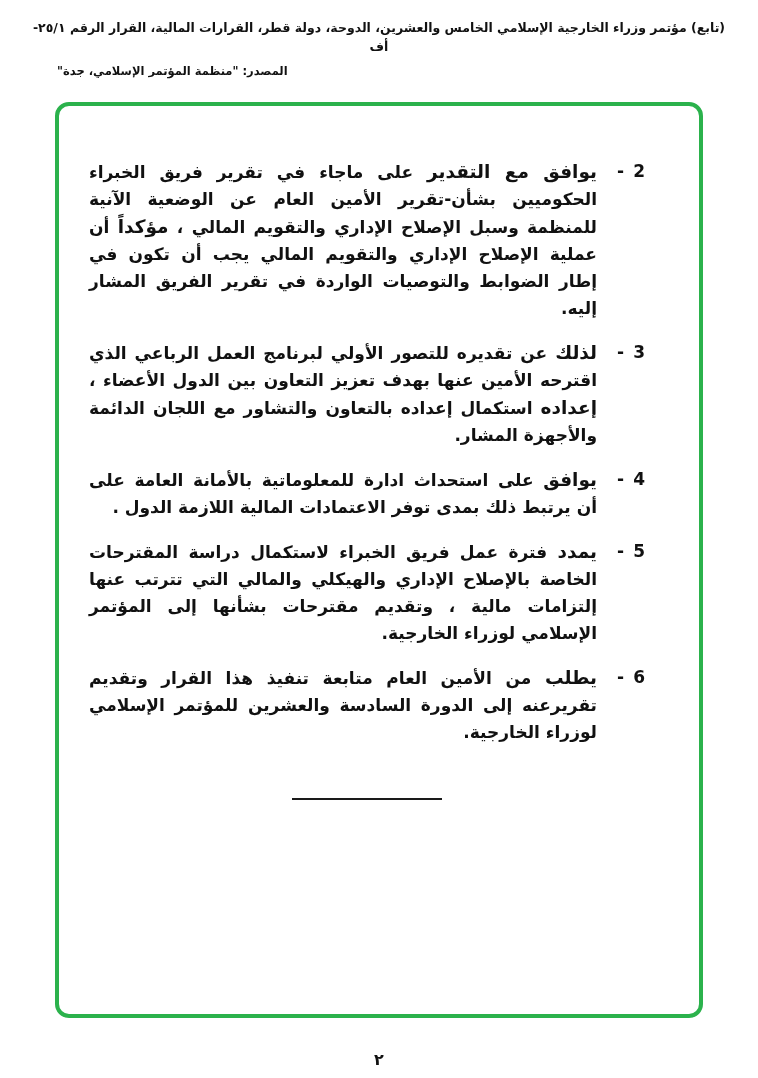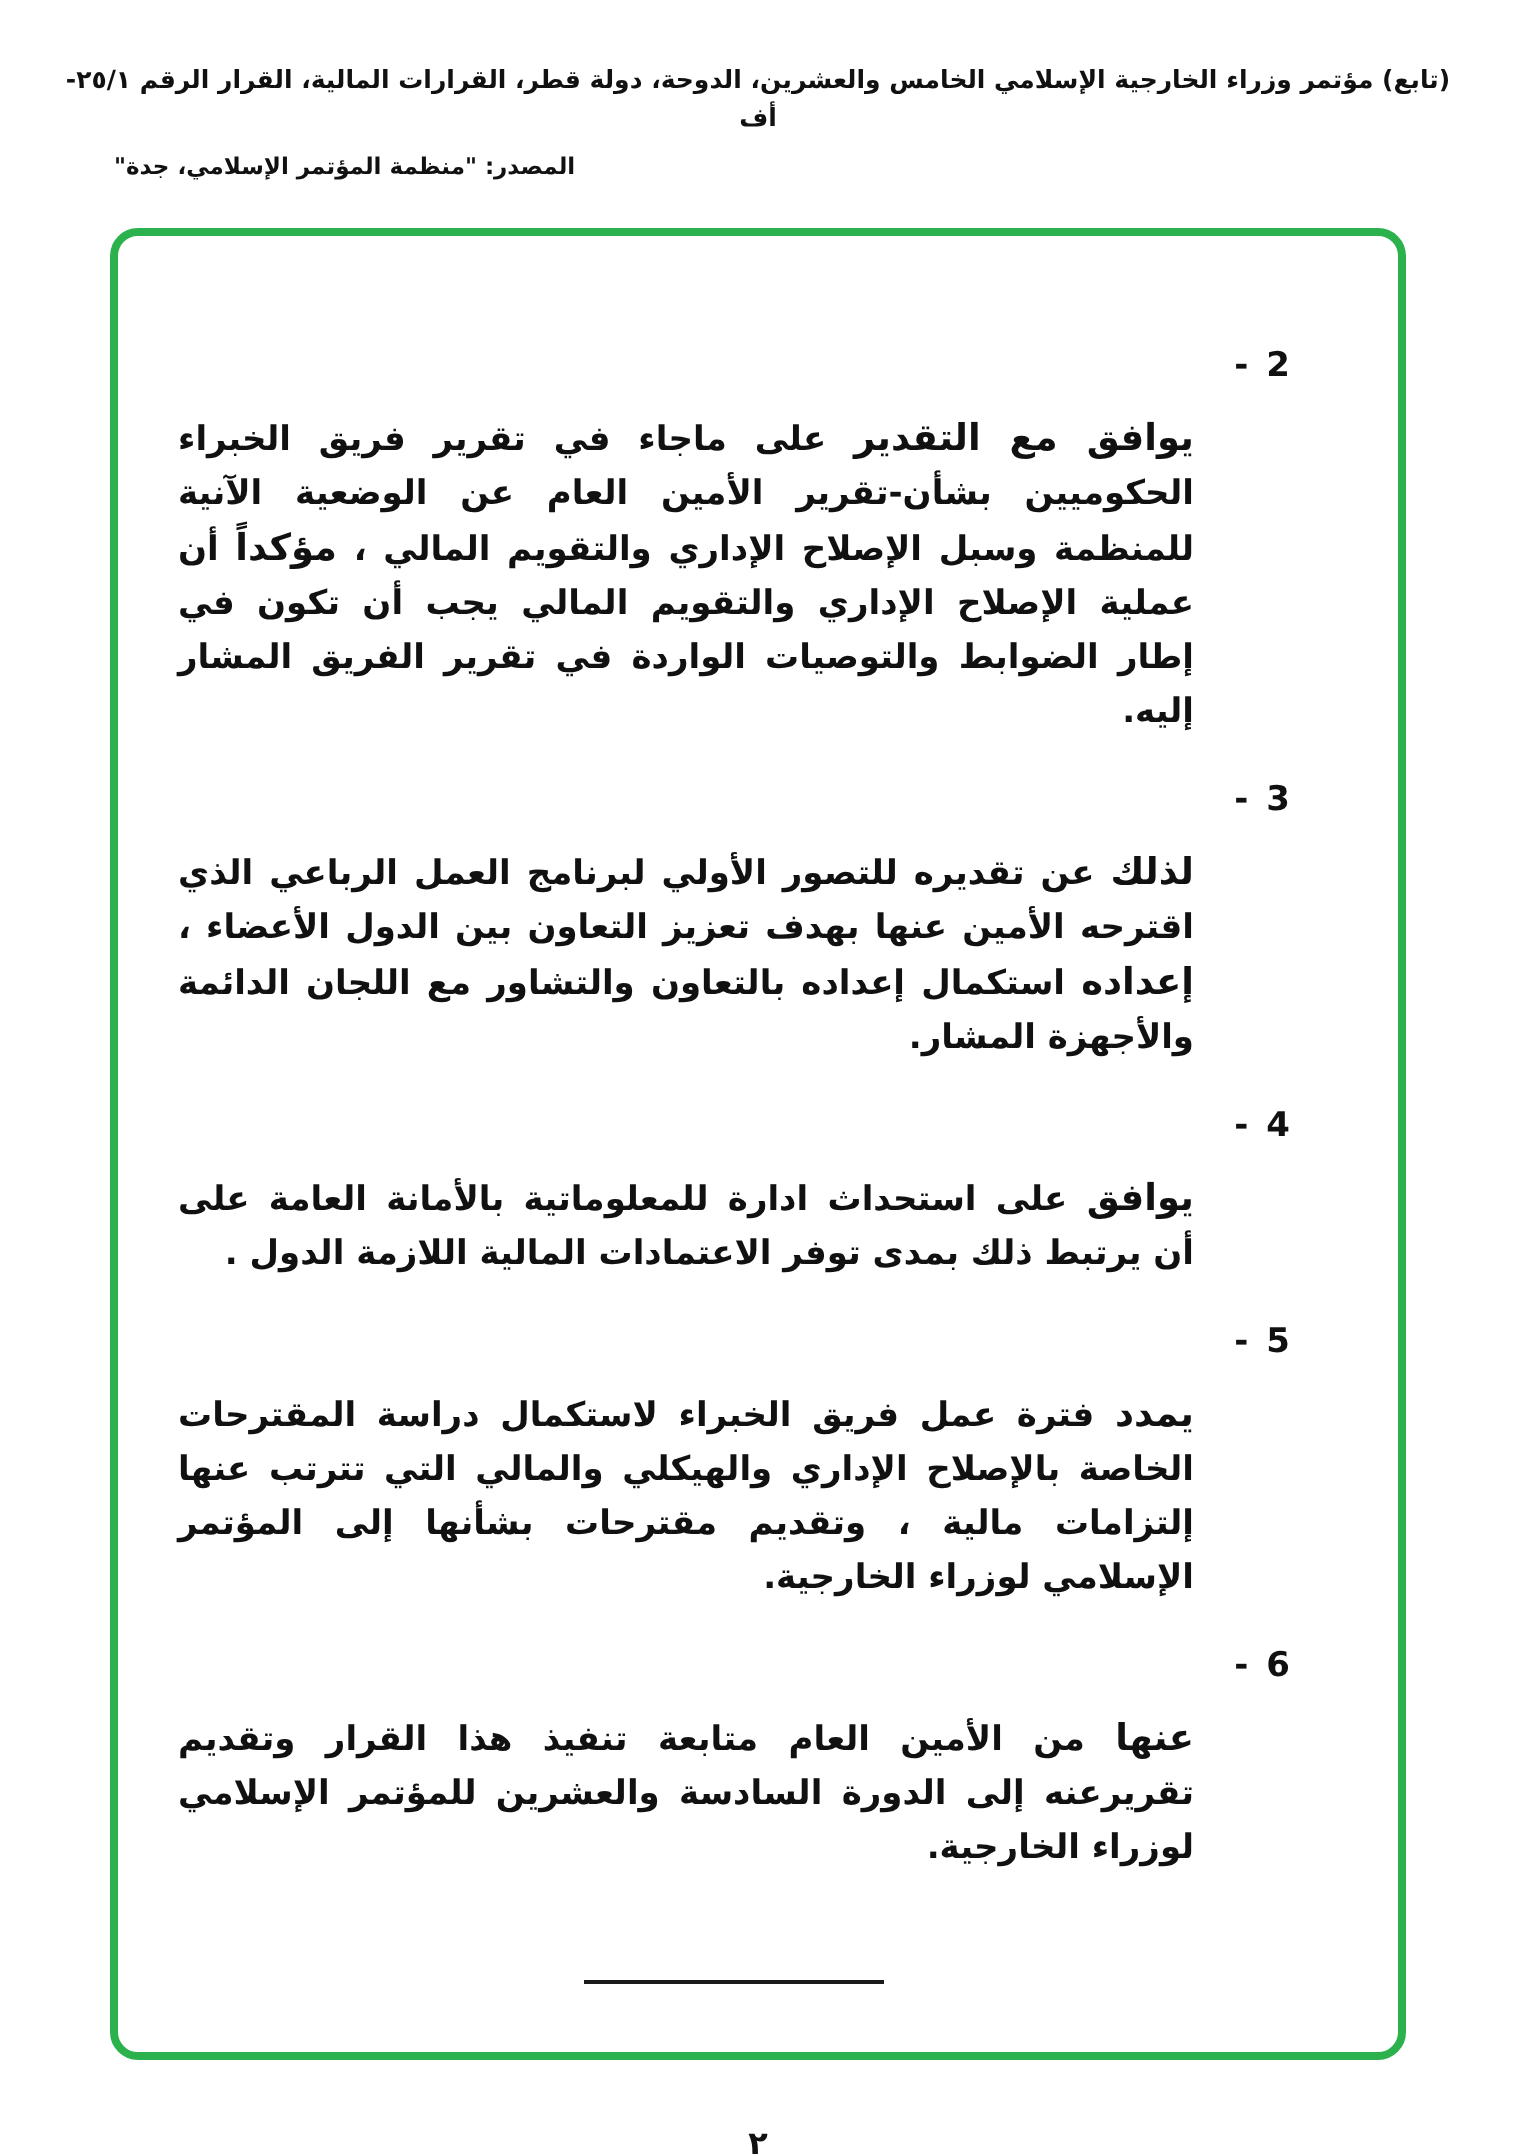--- a/index.html
+++ b/index.html
@@ -10,21 +10,21 @@
     color: #111111;
   }
   .page {
     position: relative;
     width: 758px; height: 1078px;
     background: #ffffff;
     direction: rtl;
     overflow: hidden;
   }
   
-  .doc-header { padding-top: 31px; }
+  .doc-header { padding-top: 19px; }
   .header-line1 {
     text-align: center;
     font-size: 12.5px;
     font-weight: bold;
     padding: 0 28px;
     line-height: 1.5;
   }
   .header-line2 {
     margin-top: 7px;
     text-align: left;
@@ -51,21 +51,20 @@
     font-size: 17px;
     font-weight: bold;
     padding-top: 3px;
   }
   .clause-text {
     flex: 1;
     font-size: 17px;
     font-weight: 700;
     line-height: 27px;
     text-align: justify;
-    margin-top: 36px;
   }
   .seg-b { font-weight: 900; font-size: 18.5px; }
   
   .separator-line {
     width: 150px;
     border-top: 2.5px solid #1a1a1a;
     margin: 52px auto 0 auto;
   }
   .page-number {
     text-align: center;
@@ -125,21 +124,21 @@
         <span class="seg-b">يمدد</span><span> فترة عمل فريق الخبراء لاستكمال دراسة المقترحات الخاصة بالإصلاح الإداري والهيكلي والمالي التي تترتب عنها إلتزامات مالية ، وتقديم مقترحات بشأنها إلى المؤتمر الإسلامي لوزراء الخارجية.</span>
       </p>
     </div>
 
     <div class="clause">
       <div class="clause-marker">
         <span>6</span>
         <span>-</span>
       </div>
       <p class="clause-text">
-        <span class="seg-b">عنها</span><span> من الأمين العام متابعة تنفيذ هذا القرار وتقديم تقريرعنه إلى الدورة السادسة والعشرين للمؤتمر الإسلامي لوزراء الخارجية.</span>
+        <span class="seg-b">يطلب</span><span> من الأمين العام متابعة تنفيذ هذا القرار وتقديم تقريرعنه إلى الدورة السادسة والعشرين للمؤتمر الإسلامي لوزراء الخارجية.</span>
       </p>
     </div>
 
     <div class="separator-line"></div>
 
   </div>
 
   <footer>
     <div class="page-number">٢</div>
   </footer>

